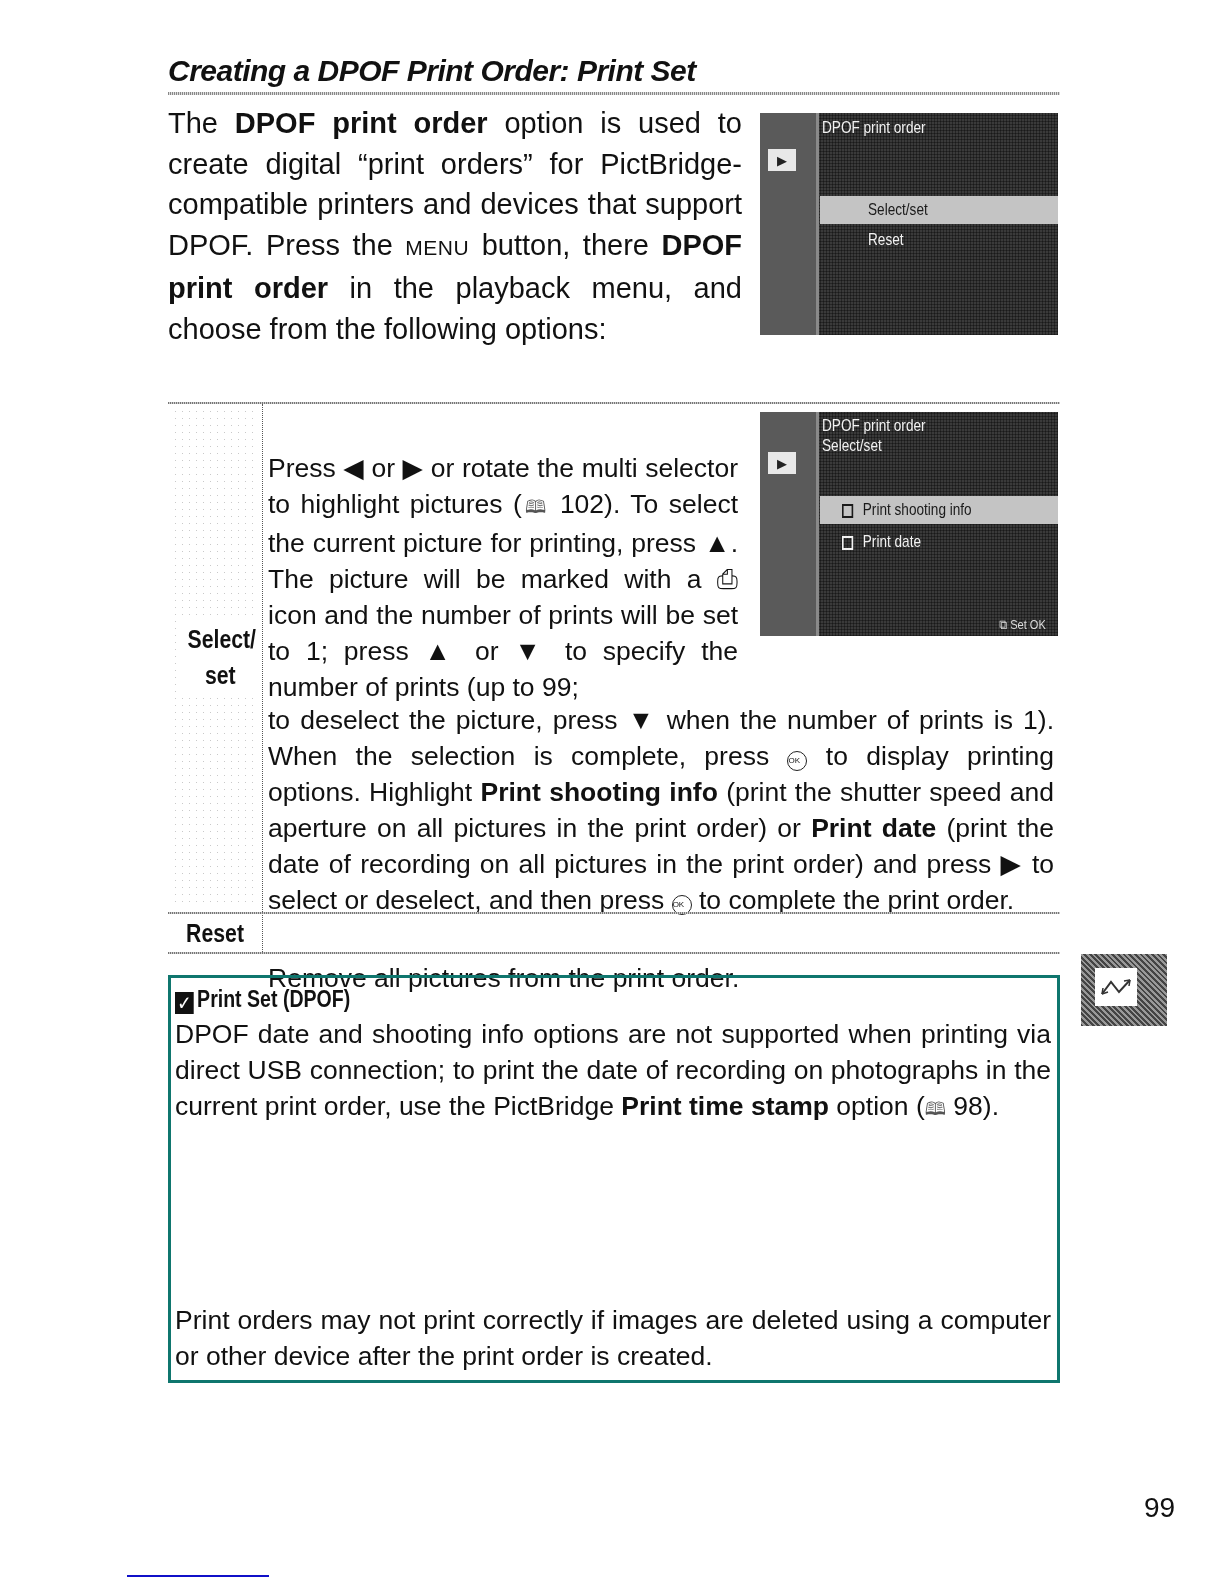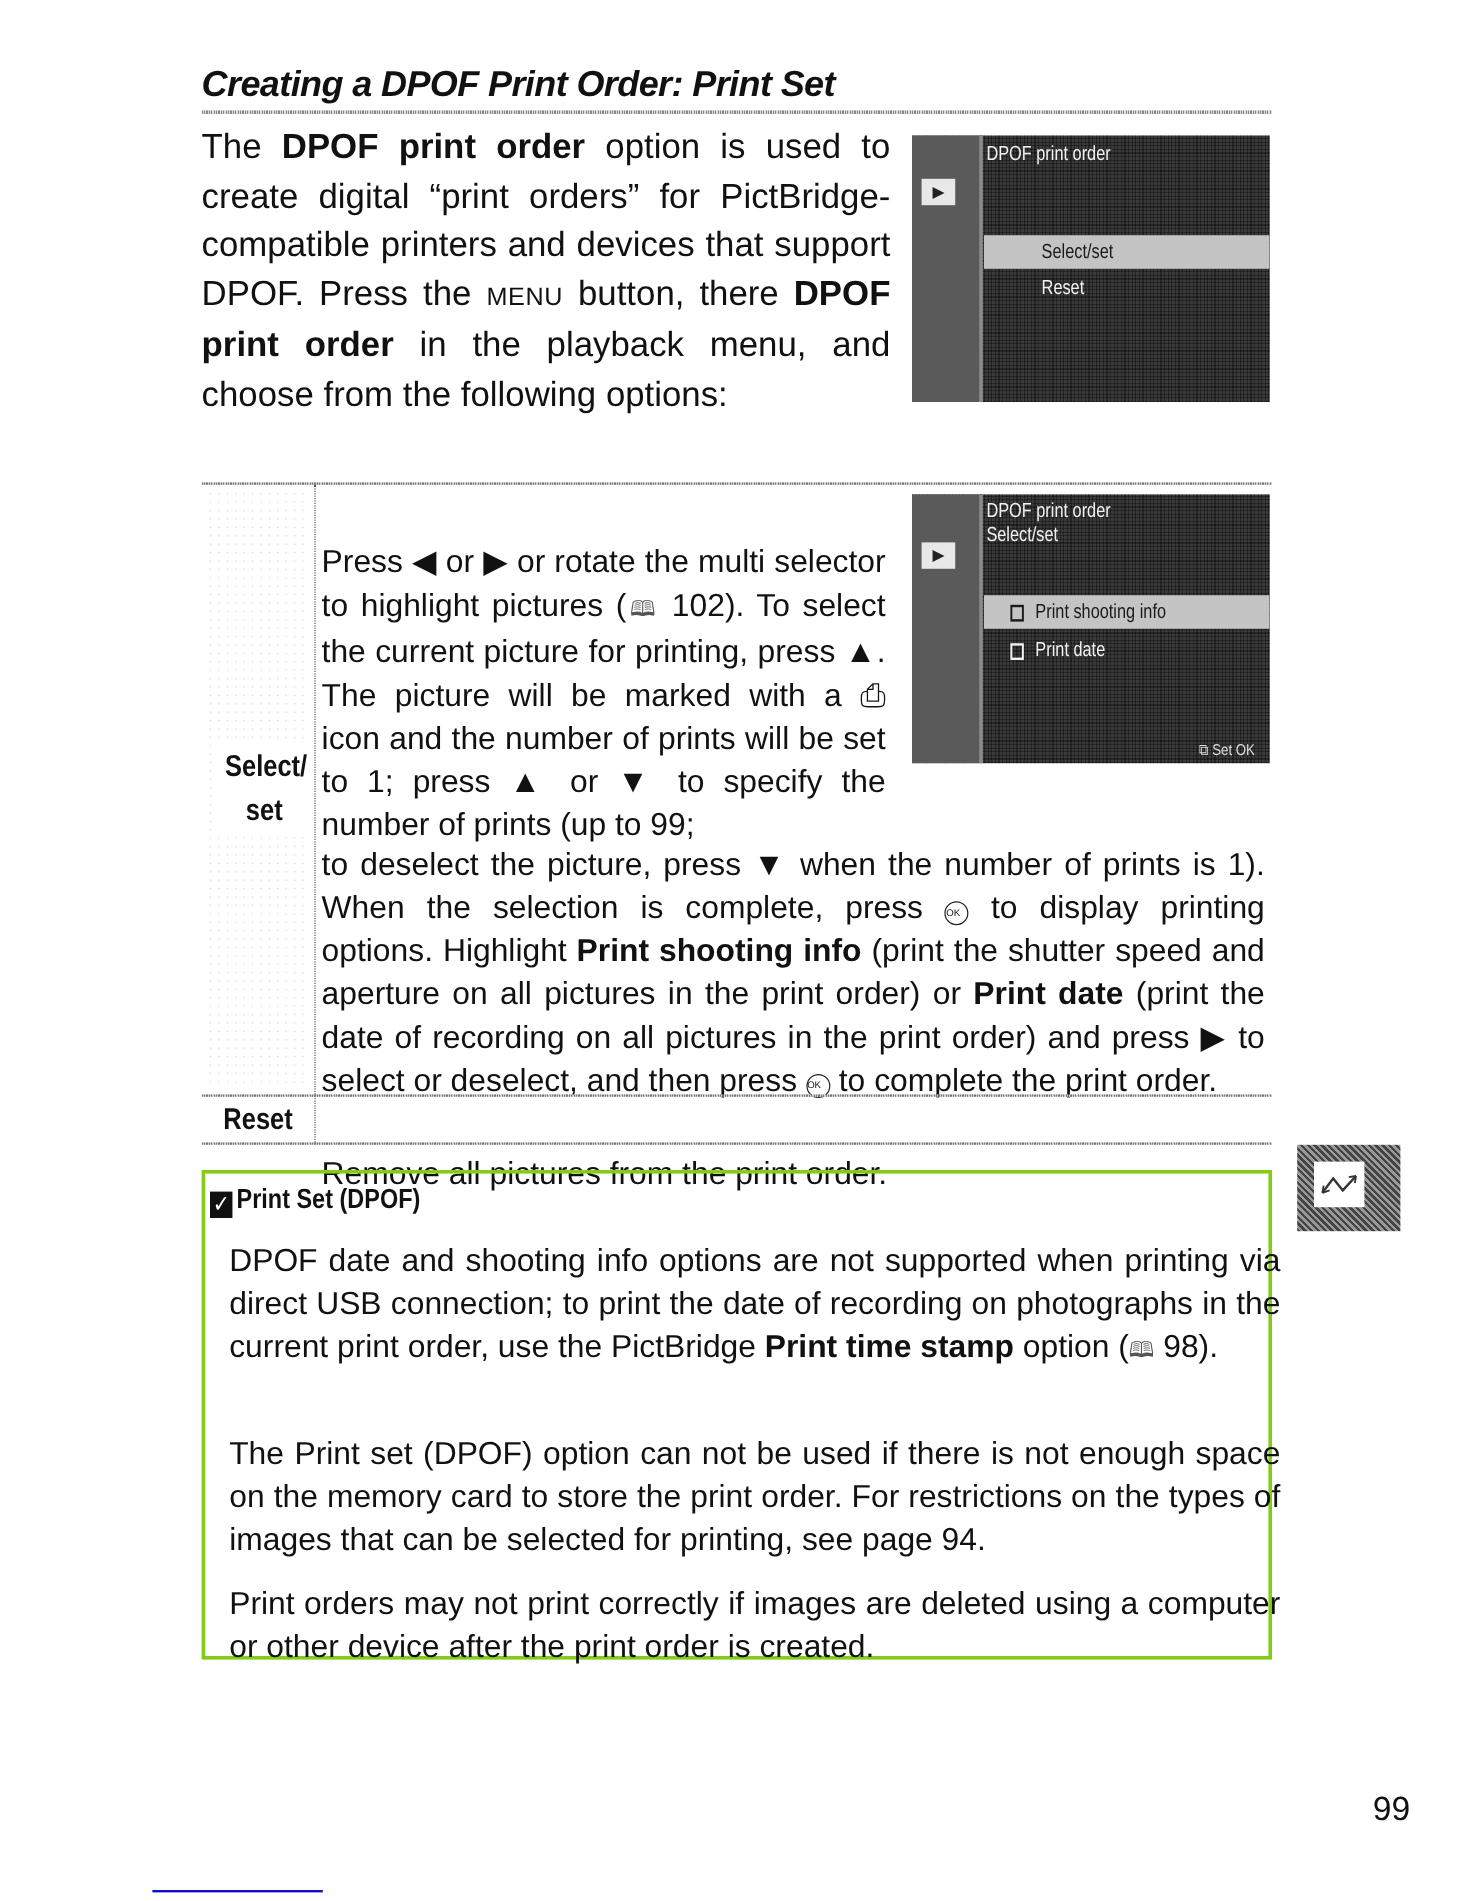--- a/index.html
+++ b/index.html
@@ -43,26 +43,26 @@
 
   .opt-label { position: absolute; font-weight: bold; font-size: 25px; font-family: "Liberation Sans", sans-serif; transform: scaleX(0.85); transform-origin: right; text-align: right; }
   .body-txt { position: absolute; font-size: 26.5px; line-height: 36px; text-align: justify; text-align-last: left; margin-top: 45px; }
   .body-txt b { font-weight: bold; }
   .ok-icon { display:inline-block; width: 18px; height: 18px; border: 1.5px solid #222; border-radius: 50%;
              font-size: 8px; line-height: 18px; text-align: center; vertical-align: 2px; }
   .book-icon { font-size: 18px; color: #555; }
 
   
   .note { position: absolute; left: 168px; top: 975px; width: 886px; height: 402px;
-          border: 3px solid #84cc16; }
+          border: 3px solid #0f766e; }
   .note-head { position: absolute; left: 4px; top: 8px; font-weight: bold; font-size: 23px;
                transform: scaleX(0.85); transform-origin: left; white-space: nowrap; }
   .check-icon { display:inline-block; width: 22px; height: 22px; background: #111; color: #fff;
                 font-size: 20px; line-height: 22px; text-align: center; vertical-align: -3px; margin-right: 4px; font-weight: bold; }
-  .note p { position: absolute; left: 4px; width: 876px; margin: 16px; font-size: 26.5px; line-height: 36px;
+  .note p { position: absolute; left: 4px; width: 876px; margin: 0; font-size: 26.5px; line-height: 36px;
             text-align: justify; text-align-last: left; }
 
   
   .side-tab { position: absolute; left: 1081px; top: 954px; width: 86px; height: 72px;
               background: repeating-linear-gradient(45deg, #444 0 2px, #999 2px 4px); }
   .side-tab .inner { position: absolute; left: 14px; top: 14px; width: 42px; height: 38px; background: #fff;
                      display:flex; align-items:center; justify-content:center; }
 
   .page-num { position: absolute; left: 1144px; top: 1492px; font-size: 28px; }
   .blue-line { position: absolute; left: 127px; top: 1575px; width: 142px; height: 2px; background: #1010c8; }
@@ -123,21 +123,20 @@
 </div>
 
 <div class="row-rule" style="top:912px;"></div>
 <div class="opt-label" style="left:168px; top:915px; width:76px; line-height:36px;">Reset</div>
 <div class="body-txt" style="left:268px; top:915px; width:786px;">Remove all pictures from the print order.</div>
 <div class="row-rule" style="top:952px;"></div>
 
 <div class="note">
   <div class="note-head"><span class="check-icon">✓</span><span>Print Set (DPOF)</span></div>
   <p style="top:38px;"><span>DPOF date and shooting info options are not supported when printing via direct USB connection; to print the date of recording on photo­graphs in the current print order, use the PictBridge </span><b>Print time stamp</b><span> option (</span><span class="book-icon">🕮</span><span>&nbsp;</span><span>98</span><span>).</span></p>
-  <p style="top:199px;">The Print set (DPOF) option can not be used if there is not enough space on the memory card to store the print order. For restrictions on the types of images that can be selected for printing, see page 94.</p>
   <p style="top:324px;">Print orders may not print correctly if images are deleted using a com­puter or other device after the print order is created.</p>
 </div>
 
 <div class="side-tab">
   <div class="inner">
     <svg width="34" height="22" viewBox="0 0 34 22">
       <path d="M3 18 L12 6 L20 16 L31 4" fill="none" stroke="#333" stroke-width="2"></path>
       <path d="M3 18 L4 12 M3 18 L9 16 M31 4 L25 5 M31 4 L30 10" fill="none" stroke="#333" stroke-width="1.5"></path>
     </svg>
   </div>

